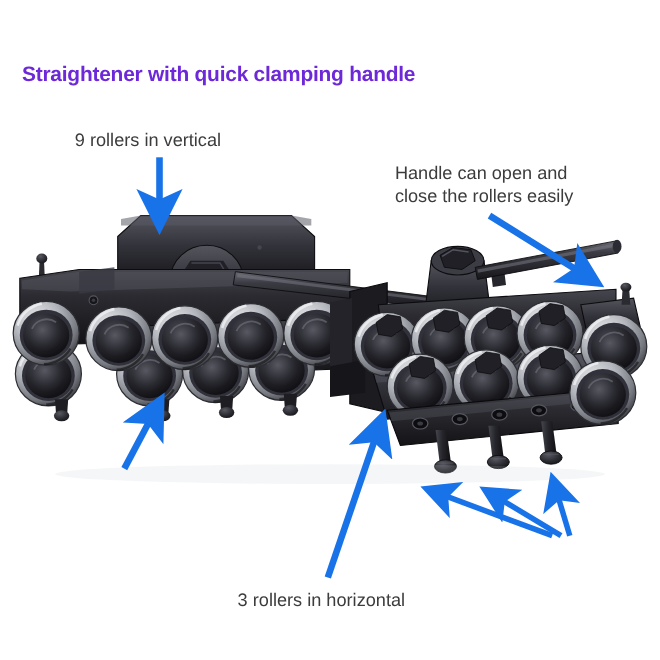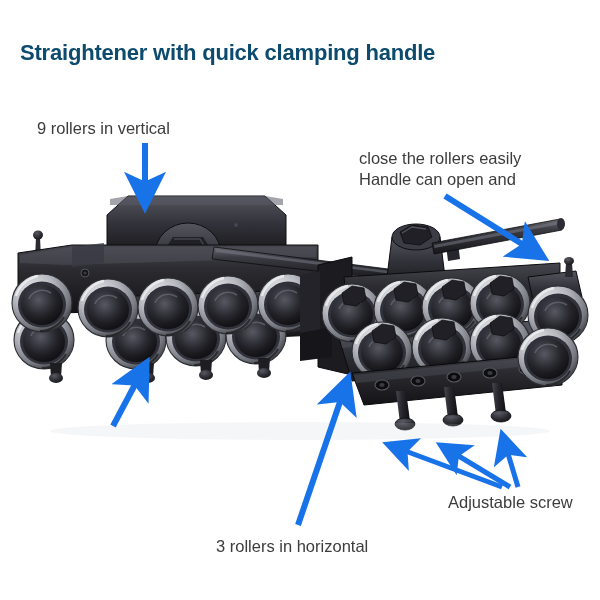--- a/index.html
+++ b/index.html
@@ -15,37 +15,37 @@
     width: 600px;
     height: 600px;
     background: #ffffff;
     overflow: hidden;
   }
 
   
   #title {
     position: absolute;
     left: 20px;
-    top: 40px;
-    font-size: 22px;
+    top: 58px;
+    font-size: 19px;
     font-weight: bold;
-    color: #0c4a6e;
+    color: #6d28d9;
     letter-spacing: -0.2px;
     white-space: nowrap;
   }
 
   
   .callout {
     position: absolute;
     font-size: 16.5px;
     color: #3c3c3c;
     line-height: 1.28;
     white-space: nowrap;
   }
-  #label-vertical   { left: 37px;  top: 118px; text-align: center; }
+  #label-vertical   { left: 68px;  top: 118px; text-align: center; }
   #label-handle     { left: 359px; top: 148px; white-space: normal; width: 220px; }
   #label-vu         { left: 26px;  top: 435px; }
   #label-horizontal { left: 216px; top: 536px; }
   #label-screw      { left: 448px; top: 492px; }
 
   
   #arrows {
     position: absolute;
     left: 0; top: 0;
     width: 600px; height: 600px;
@@ -311,22 +311,21 @@
       <line x1="510" y1="487" x2="452" y2="452" stroke="#1872e8" stroke-width="5" marker-end="url(#ah)"></line>
     </g>
     <g>
       <line x1="518" y1="487" x2="506" y2="447" stroke="#1872e8" stroke-width="5" marker-end="url(#ah)"></line>
     </g>
   </svg>
 
   <div class="callout" id="label-vertical">9 rollers in vertical</div>
 
   <div class="callout" id="label-handle">
+    <div>Handle can open and</div>
     <div>close the rollers easily</div>
-    <div>Handle can open and</div>
   </div>
 
 
   <div class="callout" id="label-horizontal">3 rollers in horizontal</div>
 
-  <div class="callout" id="label-screw">Adjustable screw</div>
 
 </div>
 
 </body></html>

